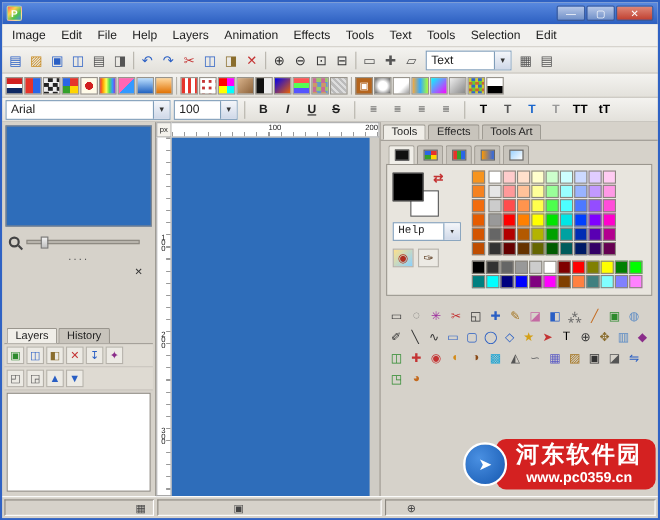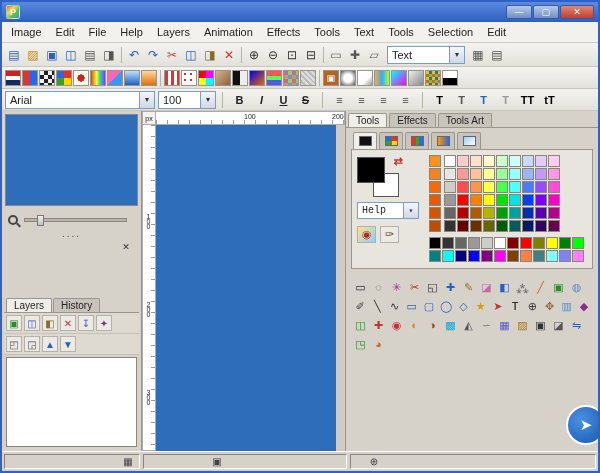--- a/index.html
+++ b/index.html
@@ -534,15 +534,19 @@
     <div class="status-cell c2">
       <span class="tbicon">▣</span>
     </div>
     <div class="status-cell c3">
       <span class="tbicon">⊕</span>
     </div>
   </div>
 
   <div class="watermark">
     <span class="wm-logo">➤</span>
+    <span class="wm-box">
+      <div class="wm-line1">河东软件园</div>
+      <div class="wm-line2">www.pc0359.cn</div>
+    </span>
   </div>
 
 </div>
 
 </body></html>

